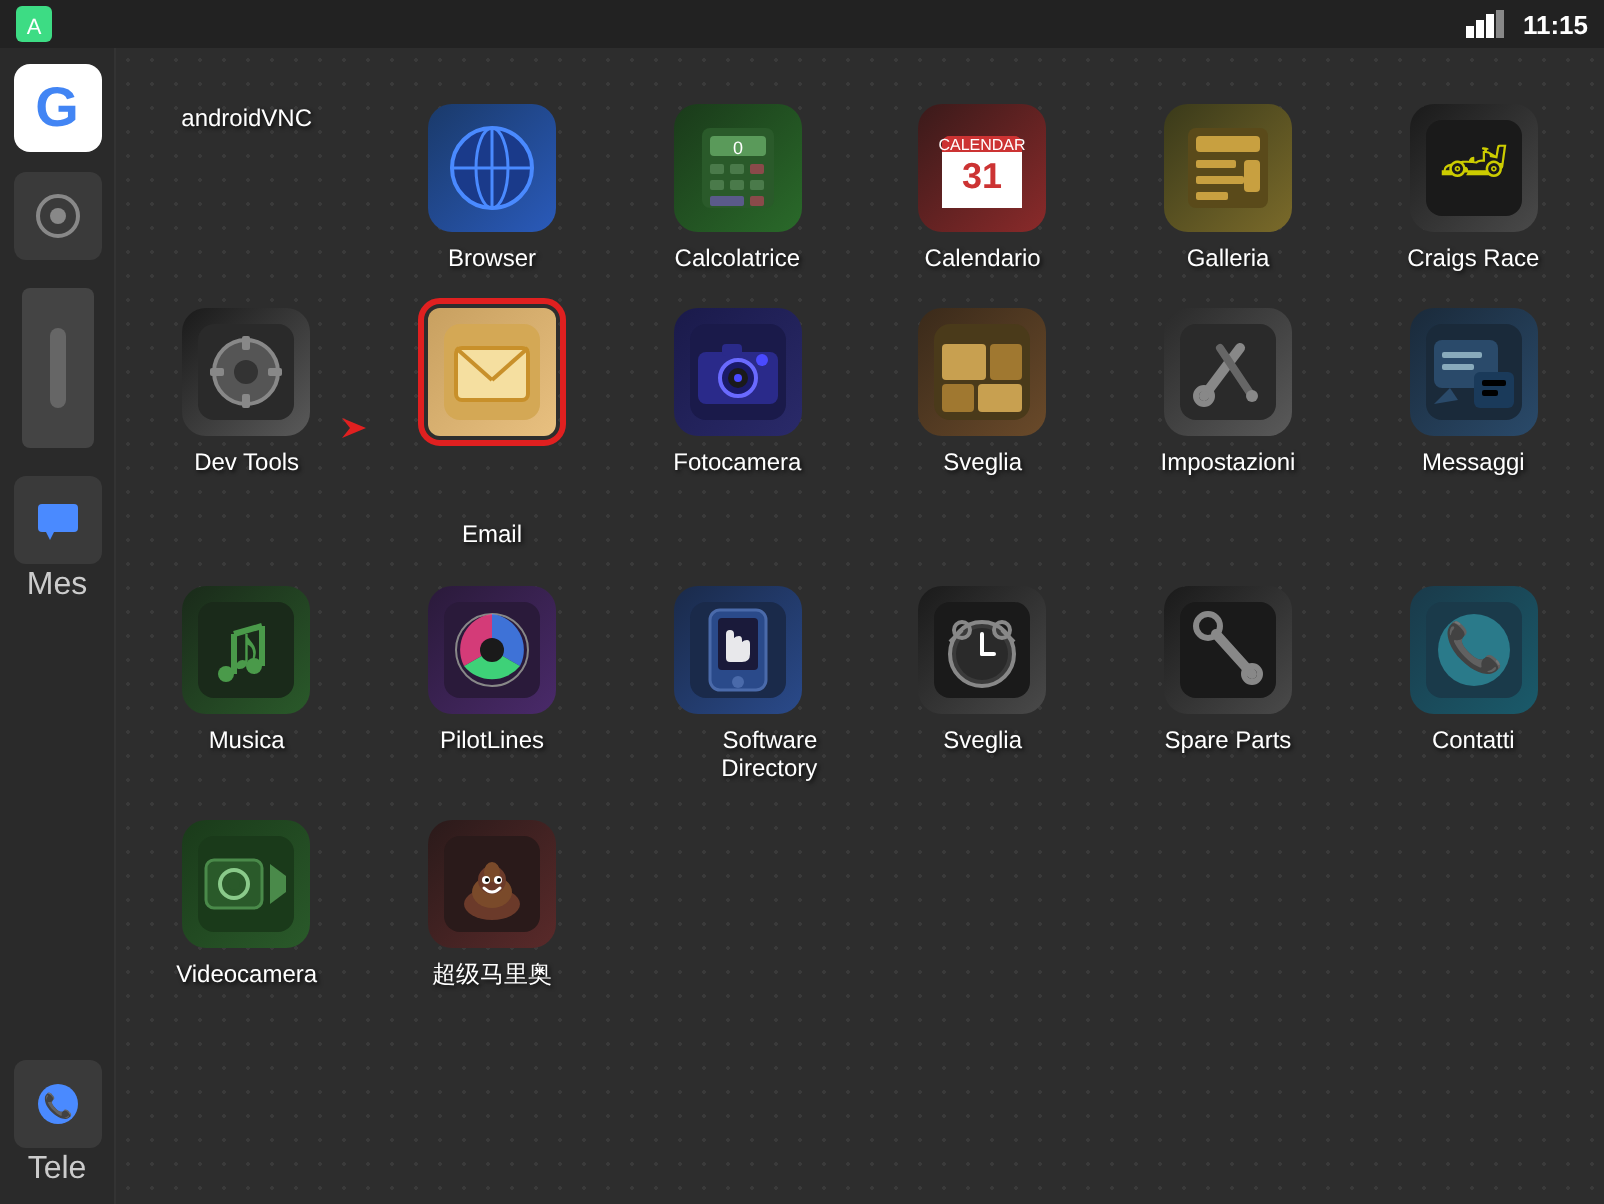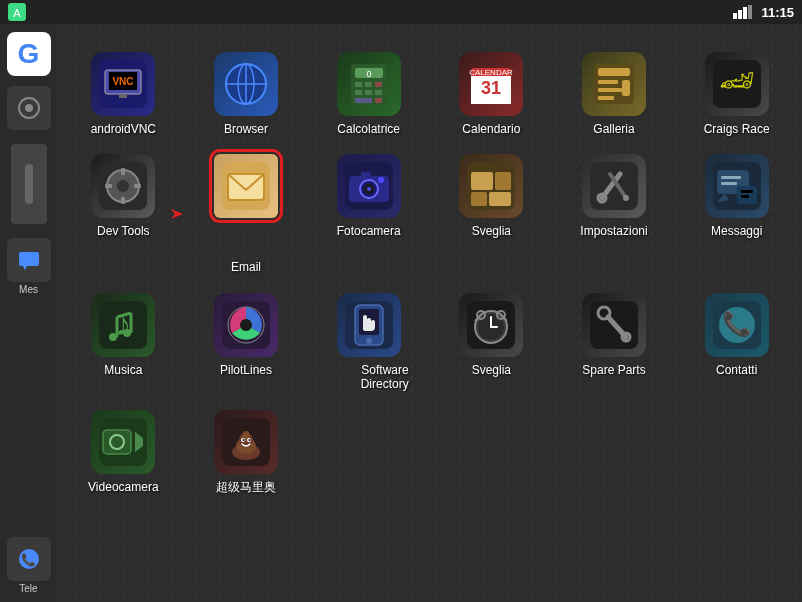--- a/index.html
+++ b/index.html
@@ -176,21 +176,21 @@
     .icon-sveglia { background: linear-gradient(135deg, #1a1a1a, #4a4a4a); }
     .icon-telefono { background: linear-gradient(135deg, #1a3a4a, #1a5a6a); }
     .icon-videocamera { background: linear-gradient(135deg, #1a3a1a, #2a5a2a); }
     .icon-mario { background: linear-gradient(135deg, #2a1a1a, #5a2a2a); }
 
     
     svg { display: block; }
 
     .mes-label {
       color: #ccc;
-      font-size: 10px;
+      font-size: 16px;
       text-align: center;
       margin-top: 2px;
     }
   </style>
 </head>
 <body>
 
 <div id="status-bar">
   <div class="status-left">
 
@@ -242,29 +242,20 @@
         </svg>
       </div>
       <span class="mes-label">Tele</span>
     </div>
   </div>
 
   <div id="app-grid-container">
     <div id="app-grid">
 
       <div class="app-item">
-        <div class="app-icon icon-vnc">
-          <svg width="48" height="48" viewBox="0 0 48 48">
-            <rect width="48" height="48" rx="8" fill="#1a1a6a"></rect>
-            <rect x="6" y="10" width="36" height="24" rx="2" fill="#4a4aaa" stroke="#aaa" stroke-width="1"></rect>
-            <rect x="10" y="12" width="28" height="18" fill="#000"></rect>
-            <text x="24" y="25" text-anchor="middle" font-size="10" fill="#e60" font-weight="bold">VNC</text>
-            <rect x="20" y="34" width="8" height="4" fill="#666"></rect>
-          </svg>
-        </div>
         <span class="app-label">androidVNC</span>
       </div>
 
       <div class="app-item">
         <div class="app-icon icon-browser">
           <svg width="48" height="48" viewBox="0 0 48 48">
             <circle cx="24" cy="24" r="20" fill="#1a3a8a"></circle>
             <circle cx="24" cy="24" r="20" fill="none" stroke="#4a8aff" stroke-width="2"></circle>
             <ellipse cx="24" cy="24" rx="8" ry="20" fill="none" stroke="#4a8aff" stroke-width="1.5"></ellipse>
             <line x1="4" y1="24" x2="44" y2="24" stroke="#4a8aff" stroke-width="1.5"></line>

